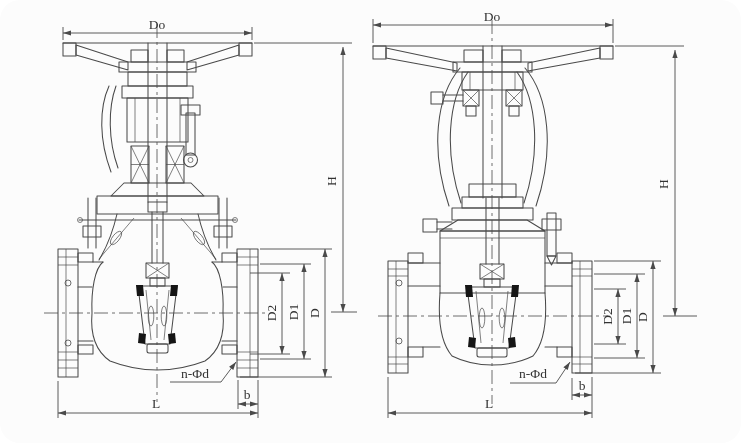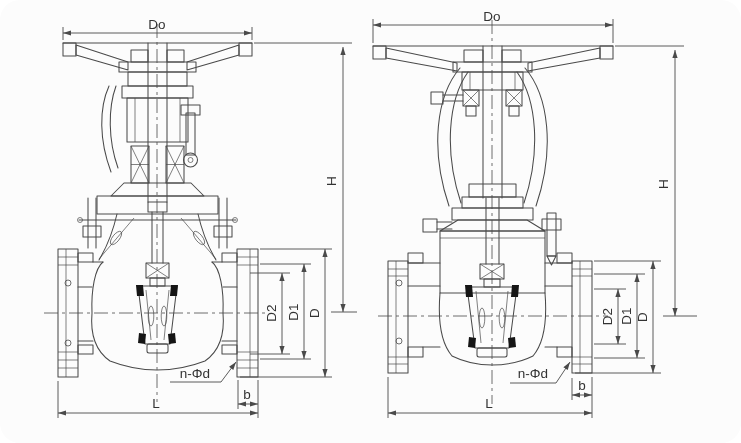--- a/index.html
+++ b/index.html
@@ -1,21 +1,21 @@
 <!DOCTYPE html>
 <html style="--bg: #fcfcfc; --line: #4a4a4a; --text: #333333; --seal: #151515;"><head>
 <meta charset="utf-8">
 <style>
   :root{
     --bg:#fcfcfc; --line:#4a4a4a; --text:#333333; --seal:#151515;
   }
   html,body{margin:0;padding:0;background:#fff;}
   .stage{
     position:relative;width:741px;height:443px;background:var(--bg);
-    font-family:Liberation Sans, sans-serif;
+    font-family:Liberation Serif, serif;
     overflow:hidden;
     border-radius:20px;
   }
   svg{display:block}
   .ol{fill:none;stroke:var(--line);stroke-width:1.05;stroke-linejoin:round;stroke-linecap:round}
   .thin{fill:none;stroke:var(--line);stroke-width:0.7;stroke-linejoin:round}
   .dim{fill:none;stroke:var(--line);stroke-width:0.9;stroke-linecap:butt}
   .cl{fill:none;stroke:var(--line);stroke-width:0.8;stroke-dasharray:14 4 3 4}
   .seal{fill:var(--seal);stroke:none}
   .hole{fill:none;stroke:var(--line);stroke-width:0.8}

